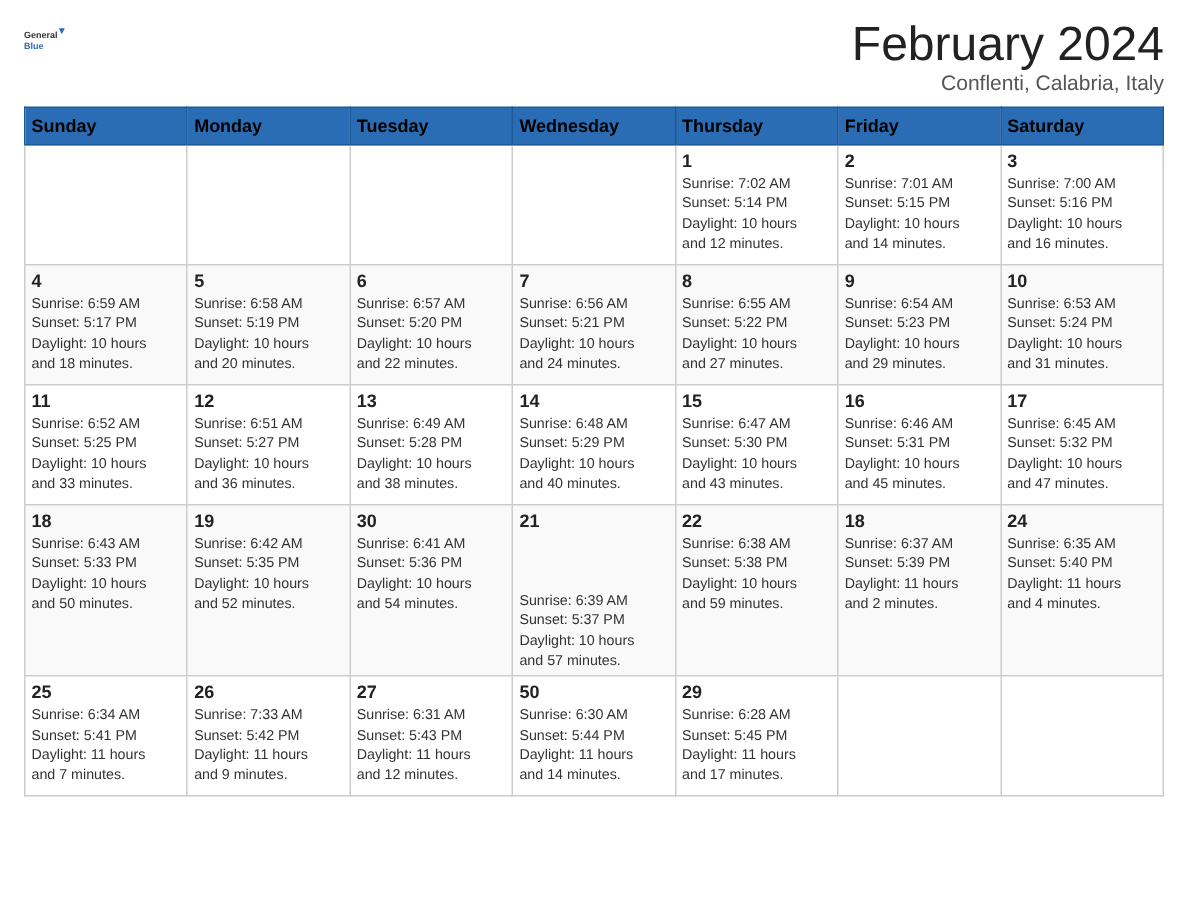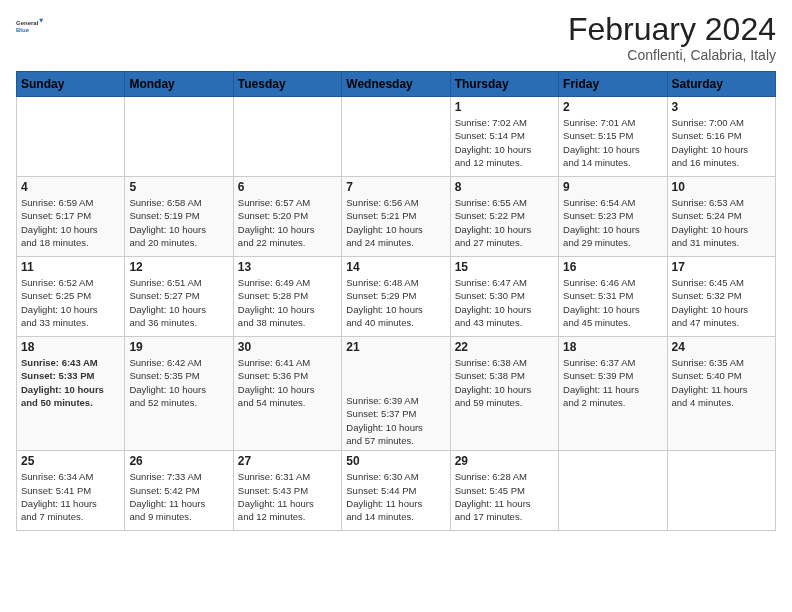--- a/index.html
+++ b/index.html
@@ -245,21 +245,21 @@
             <div class="day-num">17</div>
             <div class="day-info" style="white-space: pre-line;">Sunrise: 6:45 AM
 Sunset: 5:32 PM
 Daylight: 10 hours
 and 47 minutes.</div>
           </td>
         </tr>
         <tr>
           <td>
             <div class="day-num">18</div>
-            <div class="day-info" style="white-space: pre-line; font-weight: bold;">Sunrise: 6:43 AM
+            <div class="day-info" style="white-space: pre-line;">Sunrise: 6:43 AM
 Sunset: 5:33 PM
 Daylight: 10 hours
 and 50 minutes.</div>
           </td>
           <td>
             <div class="day-num">19</div>
             <div class="day-info" style="white-space: pre-line;">Sunrise: 6:42 AM
 Sunset: 5:35 PM
 Daylight: 10 hours
 and 52 minutes.</div>

